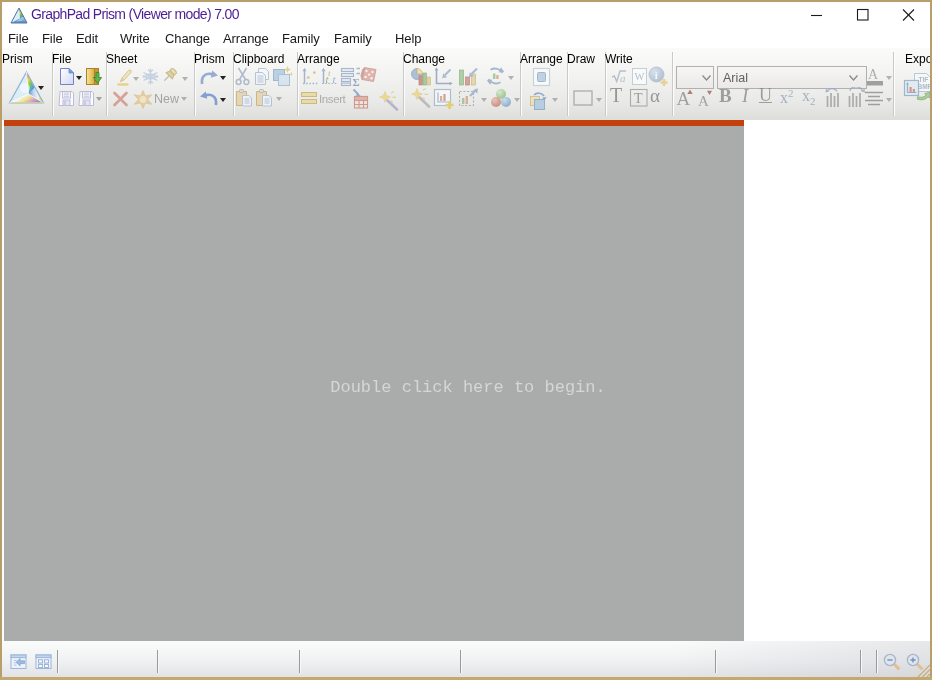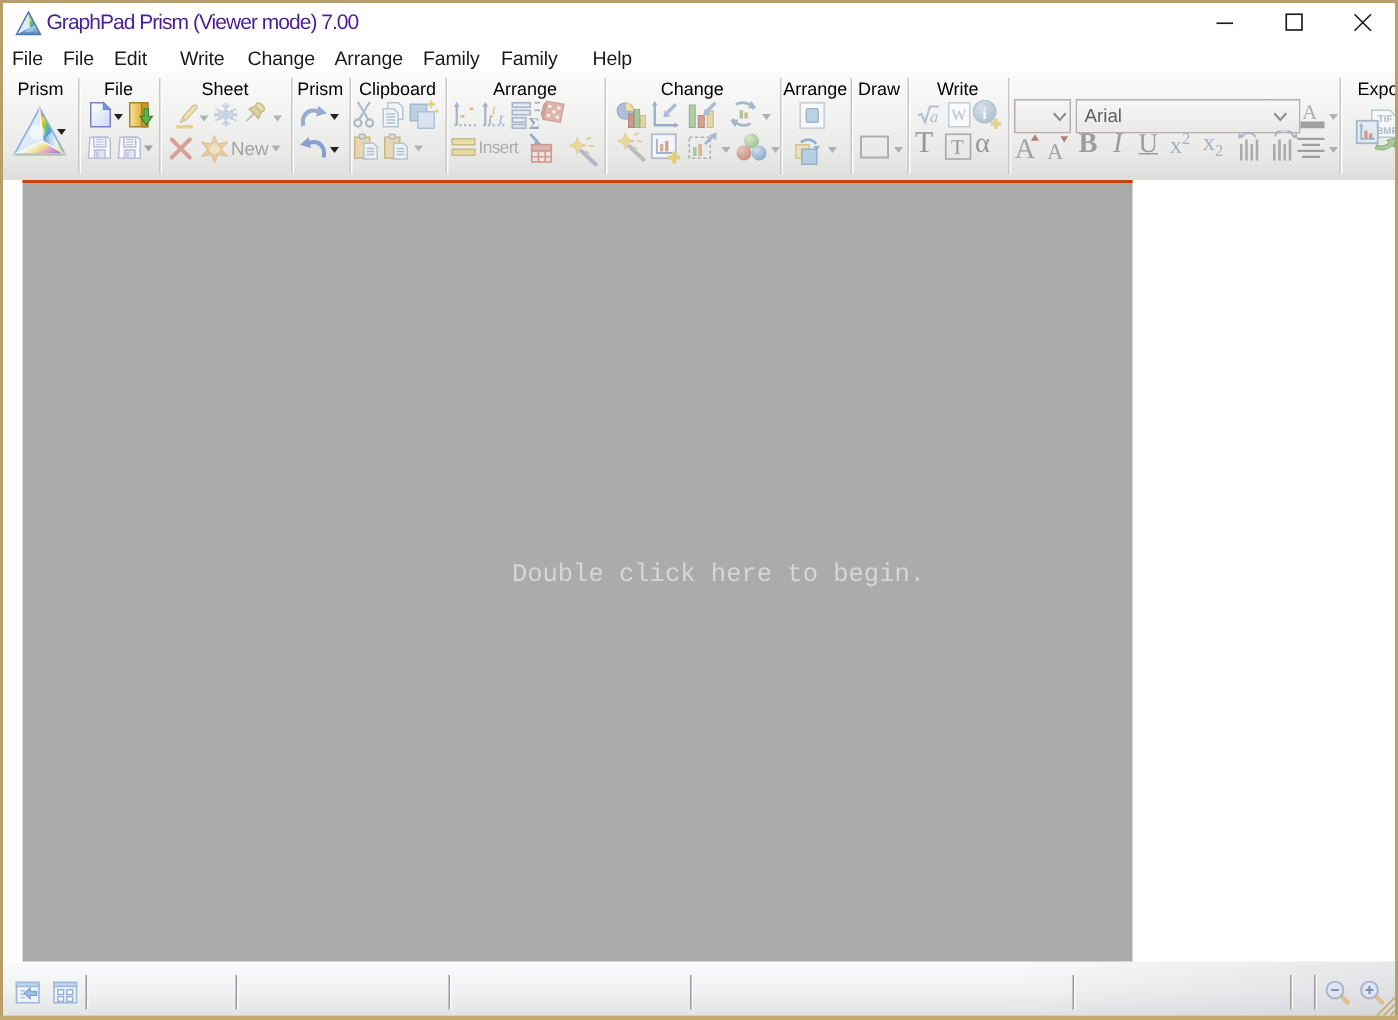--- a/index.html
+++ b/index.html
@@ -13,23 +13,23 @@
 
 #titlebar{left:2px;top:2px;width:928px;height:26px;background:#fff;}
 #title-text{left:29px;top:4px;font-size:14px;color:#4c1d95;white-space:nowrap;letter-spacing:-0.65px;}
 
 #menubar{left:2px;top:28px;width:928px;height:20px;background:#fff;}
 .mi{position:absolute;top:3px;font-size:13px;color:#1a1a1a;white-space:nowrap;letter-spacing:-0.1px;}
 
 #toolbar{left:2px;top:48px;width:928px;height:72px;overflow:hidden;
  background:linear-gradient(#fbfbfa,#f2f2f0 40%,#e9e9e7 75%,#dddddb);}
 #toolbar .sep{position:absolute;top:4px;height:64px;width:1px;background:#c9c9c7;box-shadow:1px 0 0 #fdfdfd;}
-.glabel{position:absolute;top:4px;font-size:12px;color:#000;text-align:center;white-space:nowrap;}
-
-#workspace{left:15px;top:120px;width:740px;height:521px;background:#aaabab;border-top:2px solid #c2410c;}
+.glabel{position:absolute;top:4px;font-size:12px;color:#000;white-space:nowrap;}
+
+#workspace{left:4px;top:120px;width:740px;height:521px;background:#aaabab;border-top:6px solid #c2410c;}
 #hint{position:absolute;left:0;top:252px;width:928px;text-align:center;
  font-family:"Liberation Mono",monospace;font-size:17px;color:#d6d6d3;letter-spacing:0px;}
 
 #statusbar{left:2px;top:641px;width:928px;height:36px;
  background:linear-gradient(#fafbfb,#f0f1f2 55%,#e5e6e8 90%,#e2e3e5);}
 #statusbar::before{content:"";position:absolute;left:0;top:0;width:100%;height:100%;
  background:linear-gradient(to right,rgba(255,255,255,0) 72%,rgba(188,188,196,0.30));}
 #statusbar .ssep{position:absolute;top:9px;height:23px;width:1px;background:#9a9a9a;box-shadow:1px 0 0 #f8f8f8;}
 .ddark{width:0;height:0;border-left:3.5px solid transparent;border-right:3.5px solid transparent;border-top:4px solid #222;}
 .soft{opacity:0.78;filter:saturate(0.76);}

